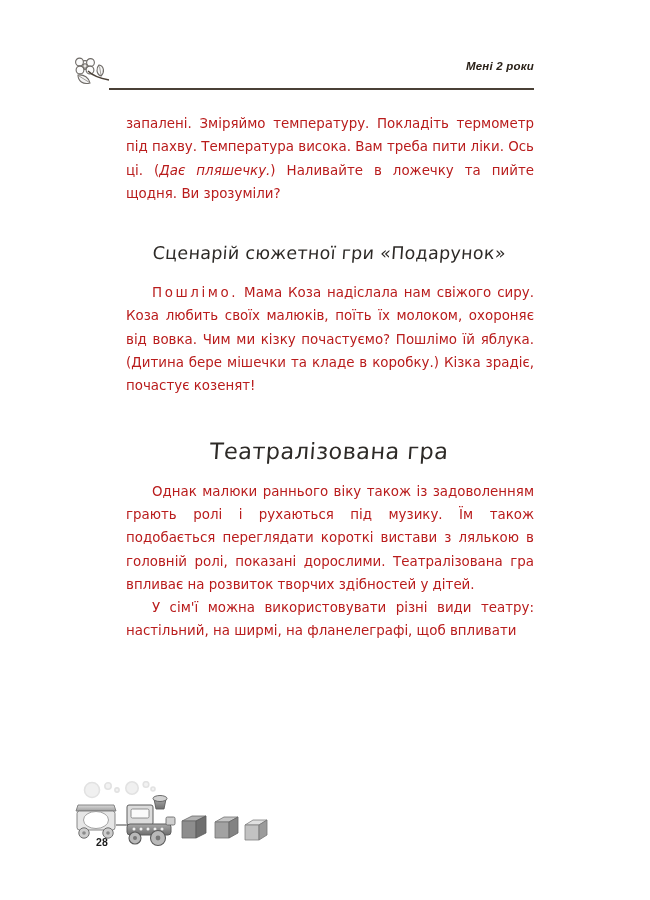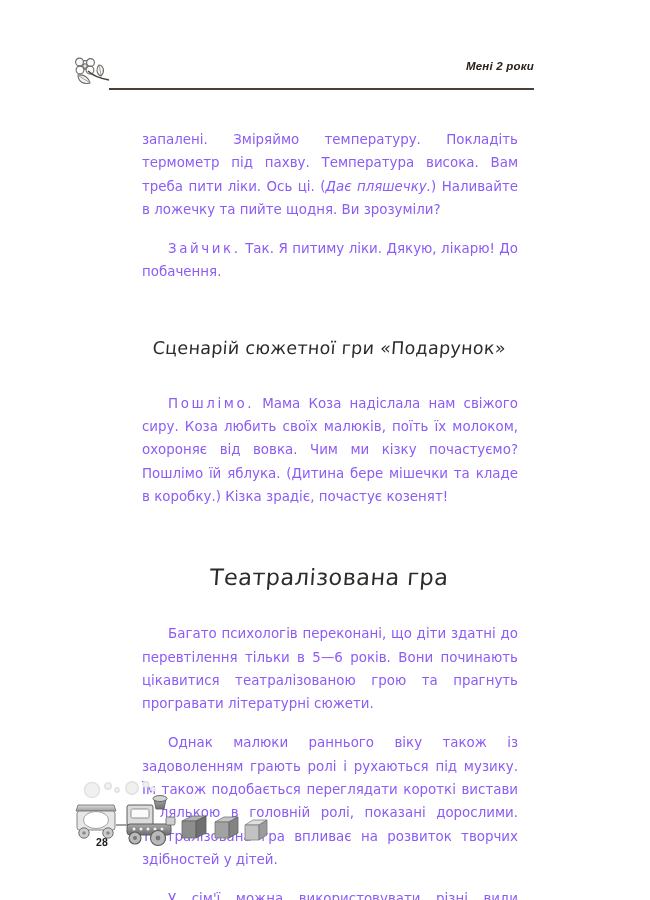--- a/index.html
+++ b/index.html
@@ -61,27 +61,27 @@
 
   
   .content {
     position: absolute;
     left: 126px;
     top: 112px;
     width: 408px;
   }
 
   p.body-text {
-    margin: 16px;
+    margin: 0;
     font-family: "DejaVu Sans", sans-serif;
     font-size: 13.4px;
     line-height: 23.3px;
     text-align: justify;
     text-justify: inter-word;
-    color: #8b5cf6;
+    color: #b91c1c;
     hyphens: manual;
   }
   p.body-text.indent {
     text-indent: 26px;
   }
   p.body-text + p.body-text {
     margin-top: 0;
   }
   .italic {
     font-style: italic;
@@ -164,33 +164,31 @@
 
     <span class="header-title">Мені 2 роки</span>
 
     <span class="header-rule"></span>
   </div>
 
   <div class="content">
 
     <div>
       <p class="body-text"><span>запалені. Зміряймо температуру. Покладіть термометр під пахву. Температура висока. Вам треба пити ліки. Ось ці. (</span><span class="italic">Дає пляшечку.</span><span>) Наливайте в ложечку та пийте щодня. Ви зрозуміли?</span></p>
-      <p class="body-text indent"><span class="spaced-name">Зайчик.</span><span> Так. Я питиму ліки. Дякую, лікарю! До побачення.</span></p>
     </div>
 
     <h2 class="script-heading heading-1">Сценарій сюжетної гри «Подарунок»</h2>
 
     <div>
       <p class="body-text indent"><span class="spaced-name">Пошлімо.</span><span> Мама Коза надіслала нам свіжого сиру. Коза любить своїх малюків, поїть їх молоком, охороняє від вовка. Чим ми кізку почастуємо? Пошлімо їй яблука. (Дитина бере мішечки та кладе в коробку.) Кізка зрадіє, почастує козенят!</span></p>
     </div>
 
     <h2 class="script-heading heading-2">Театралізована гра</h2>
 
     <div>
-      <p class="body-text indent"><span>Багато психологів переконані, що діти здатні до перевтілення тільки в 5—6 років. Вони починають цікавитися театралізованою грою та прагнуть програвати літературні сюжети.</span></p>
       <p class="body-text indent"><span>Однак малюки раннього віку також із задоволенням грають ролі і рухаються під музику. Їм також подобається переглядати короткі вистави з лялькою в головній ролі, показані дорослими. Театралізована гра впливає на розвиток творчих здібностей у дітей.</span></p>
       <p class="body-text indent"><span>У сім'ї можна використовувати різні види театру: настільний, на ширмі, на фланелеграфі, щоб впливати</span></p>
     </div>
 
   </div>
 
   <div class="footer-train">
     <svg viewBox="0 0 200 70" width="200" height="70" aria-hidden="true">
       <defs>
         <linearGradient id="gMid" x1="0" y1="0" x2="0" y2="1">

